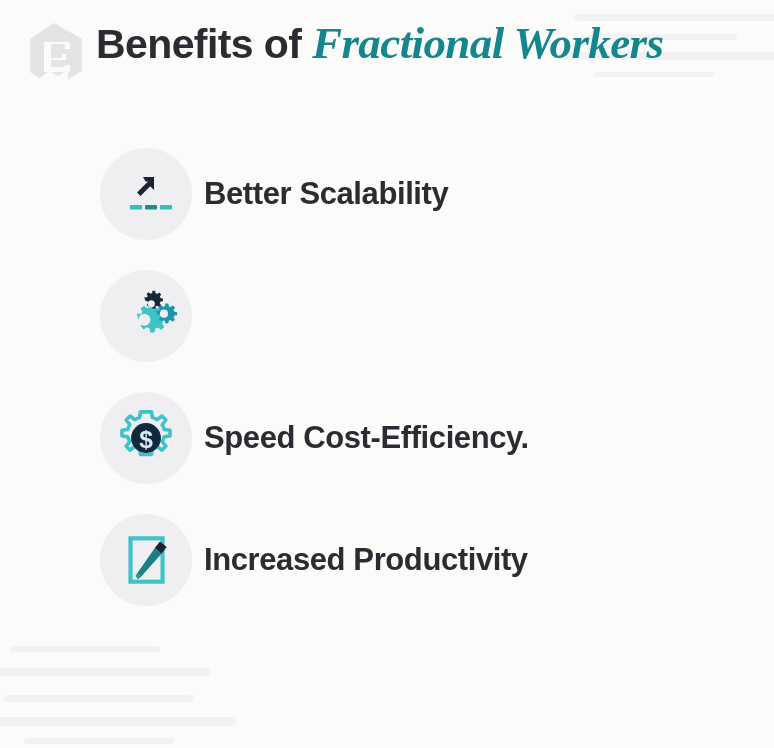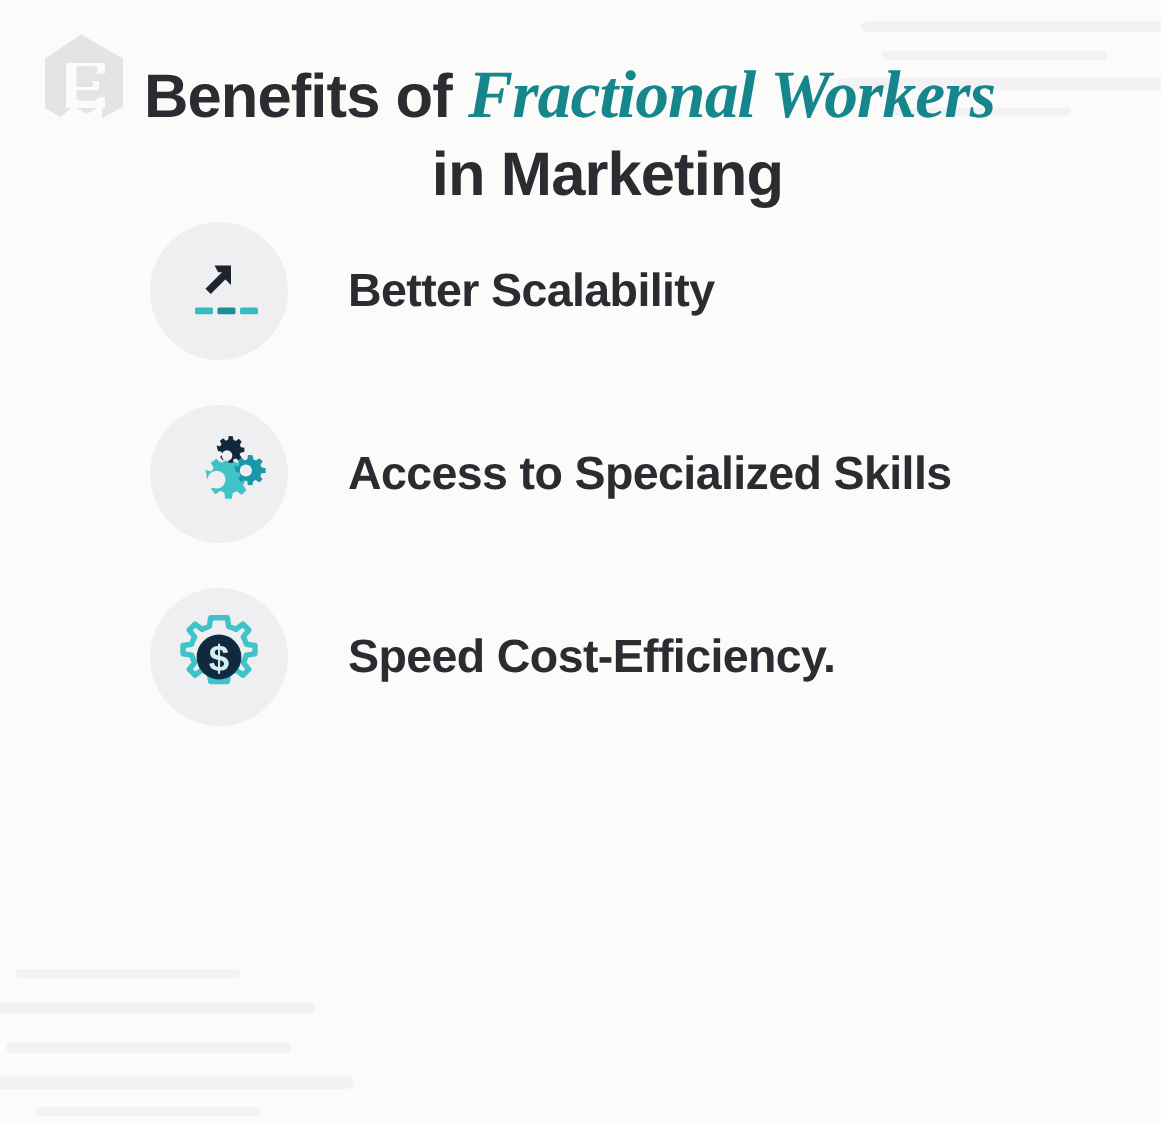--- a/index.html
+++ b/index.html
@@ -45,21 +45,21 @@
     top: 20px;
     left: 18px;
     width: 72px;
     height: 72px;
     z-index: 2;
   }
 
   
   .header {
     position: absolute;
-    top: 36px;
+    top: 16px;
     left: 96px;
     right: 30px;
     z-index: 3;
     text-align: center;
   }
   .title-line {
     color: #2b2b32;
     font-size: 41px;
     font-weight: bold;
     line-height: 1.22;
@@ -95,21 +95,21 @@
     width: 92px;
     height: 92px;
     min-width: 92px;
     border-radius: 50%;
     background: #efeff1;
     display: flex;
     align-items: center;
     justify-content: center;
   }
   .benefit-label {
-    margin-left: 40px;
+    margin-left: 12px;
     font-size: 31px;
     font-weight: bold;
     color: #2b2b32;
     letter-spacing: -0.4px;
     white-space: nowrap;
   }
 </style>
 </head>
 <body>
 
@@ -132,21 +132,20 @@
     <rect x="33" y="24" width="14" height="5" rx="1.5" fill="#e4e4e6"></rect>
     <rect x="33" y="33" width="11" height="5" rx="1.5" fill="#e4e4e6"></rect>
     <rect x="33" y="42" width="14" height="5" rx="1.5" fill="#e4e4e6"></rect>
   </svg>
 </div>
 
 <div class="header">
   <div class="title-line line1">
     <span>Benefits of </span><span class="title-accent">Fractional Workers</span>
   </div>
-  <div class="title-line line2">in Marketing</div>
 </div>
 
 <div class="benefits">
 
   <div class="benefit-row">
     <div class="icon-circle">
       <svg viewBox="0 0 60 60" width="60" height="60">
         <path d="M22 29 L38 13 L38 26 L33 21 L26 29 Z" fill="#1d2430"></path>
         <path d="M27 13 L38 13 L38 24 L33.5 19.5 L33.5 17.5 L29.5 17.5 Z" fill="#1d2430"></path>
         <path d="M21 28.5 L33 16.5 L36.5 20 L24.5 32 Z" fill="#1d2430"></path>
@@ -171,32 +170,47 @@
           <path d="M28.5 12.2 l2.2 .4 .9 -1.3 -1.1 -2 2 -1.6 1.8 1.5 1.5 -.7 .2 -2.2 2.6 .1 .4 2.2 1.5 .7 1.9 -1.3 1.8 1.8 -1.2 1.9 .7 1.6 2.2 .3 -.1 2.6 -2.2 .3 -.7 1.5 1.3 1.9 -1.9 1.7 -1.8 -1.3 -1.5 .6 -.4 2.2 -2.6 -.1 -.2 -2.2 -1.5 -.7 -2 1.3 -1.6 -2 1.4 -1.7 -.6 -1.6 -2.2 -.4 z"></path>
         </g>
         <circle cx="35" cy="18.5" r="3.3" fill="#efeff1"></circle>
 
         <g fill="#1a97a8">
           <path d="M39.5 24.8 l2.5 .5 1 -1.4 -1.2 -2.3 2.3 -1.8 2 1.7 1.7 -.8 .3 -2.5 2.9 .1 .4 2.5 1.7 .8 2.1 -1.5 2.1 2 -1.4 2.1 .8 1.8 2.5 .4 -.1 2.9 -2.5 .3 -.8 1.7 1.4 2.1 -2.1 1.9 -2.1 -1.5 -1.7 .7 -.4 2.5 -2.9 -.1 -.3 -2.5 -1.7 -.8 -2.2 1.4 -1.8 -2.2 1.5 -2 -.6 -1.8 -2.5 -.5 z"></path>
         </g>
         <circle cx="46.8" cy="27.8" r="3.8" fill="#efeff1"></circle>
       </svg>
     </div>
-    <div class="benefit-label">Access to Specialized Skills</div>
   </div>
 
 
   <div class="benefit-row">
     <div class="icon-circle">
       <svg viewBox="0 0 60 60" width="64" height="64">
 
         <path d="M30 5.5 l5.2 0 .8 5.4 a20.5 20.5 0 0 1 4.6 1.9 l4.3 -3.4 3.7 3.7 -3.4 4.3 a20.5 20.5 0 0 1 1.9 4.6 l5.4 .8 0 5.2 -5.4 .8 a20.5 20.5 0 0 1 -1.9 4.6 l3.4 4.3 -3.7 3.7 -4.3 -3.4 a20.5 20.5 0 0 1 -4.6 1.9 l-.8 5.4 -5.2 0 -5.2 0 -.8 -5.4 a20.5 20.5 0 0 1 -4.6 -1.9 l-4.3 3.4 -3.7 -3.7 3.4 -4.3 a20.5 20.5 0 0 1 -1.9 -4.6 l-5.4 -.8 0 -5.2 5.4 -.8 a20.5 20.5 0 0 1 1.9 -4.6 l-3.4 -4.3 3.7 -3.7 4.3 3.4 a20.5 20.5 0 0 1 4.6 -1.9 l.8 -5.4 z" fill="none" stroke="#3fc3c8" stroke-width="3.4" stroke-linejoin="round"></path>
 
         <circle cx="30" cy="30" r="13.5" fill="#12283f" stroke="#0d3347" stroke-width="1"></circle>
 
         <text x="30" y="39" font-family="'Liberation Sans', sans-serif" font-size="23" font-weight="bold" fill="#d7eef0" text-anchor="middle">$</text>
       </svg>
     </div>
     <div class="benefit-label">Speed Cost-Efficiency.</div>
   </div>
 
+  <div class="benefit-row">
+    <div class="icon-circle">
+      <svg viewBox="0 0 60 60" width="62" height="62">
+
+        <rect x="15" y="9" width="31" height="42" fill="none" stroke="#3fc3c8" stroke-width="4"></rect>
+
+        <path d="M20 45 L38.5 18.5 L45 24 L24.5 47 Z" fill="#1b7f86"></path>
+        <path d="M20 45 L24.5 47 L22 48.5 Z" fill="#1b7f86"></path>
+
+        <path d="M20 45 L23.5 43 L25.5 45.5 L22 48.5 Z" fill="#2a9aa0"></path>
+
+        <path d="M38.5 18.5 L43.5 12 L50 17.5 L45 24 Z" fill="#1d2430"></path>
+      </svg>
+    </div>
+    <div class="benefit-label">Increased Productivity</div>
+  </div>
 
 </div>
 
 </body></html>

